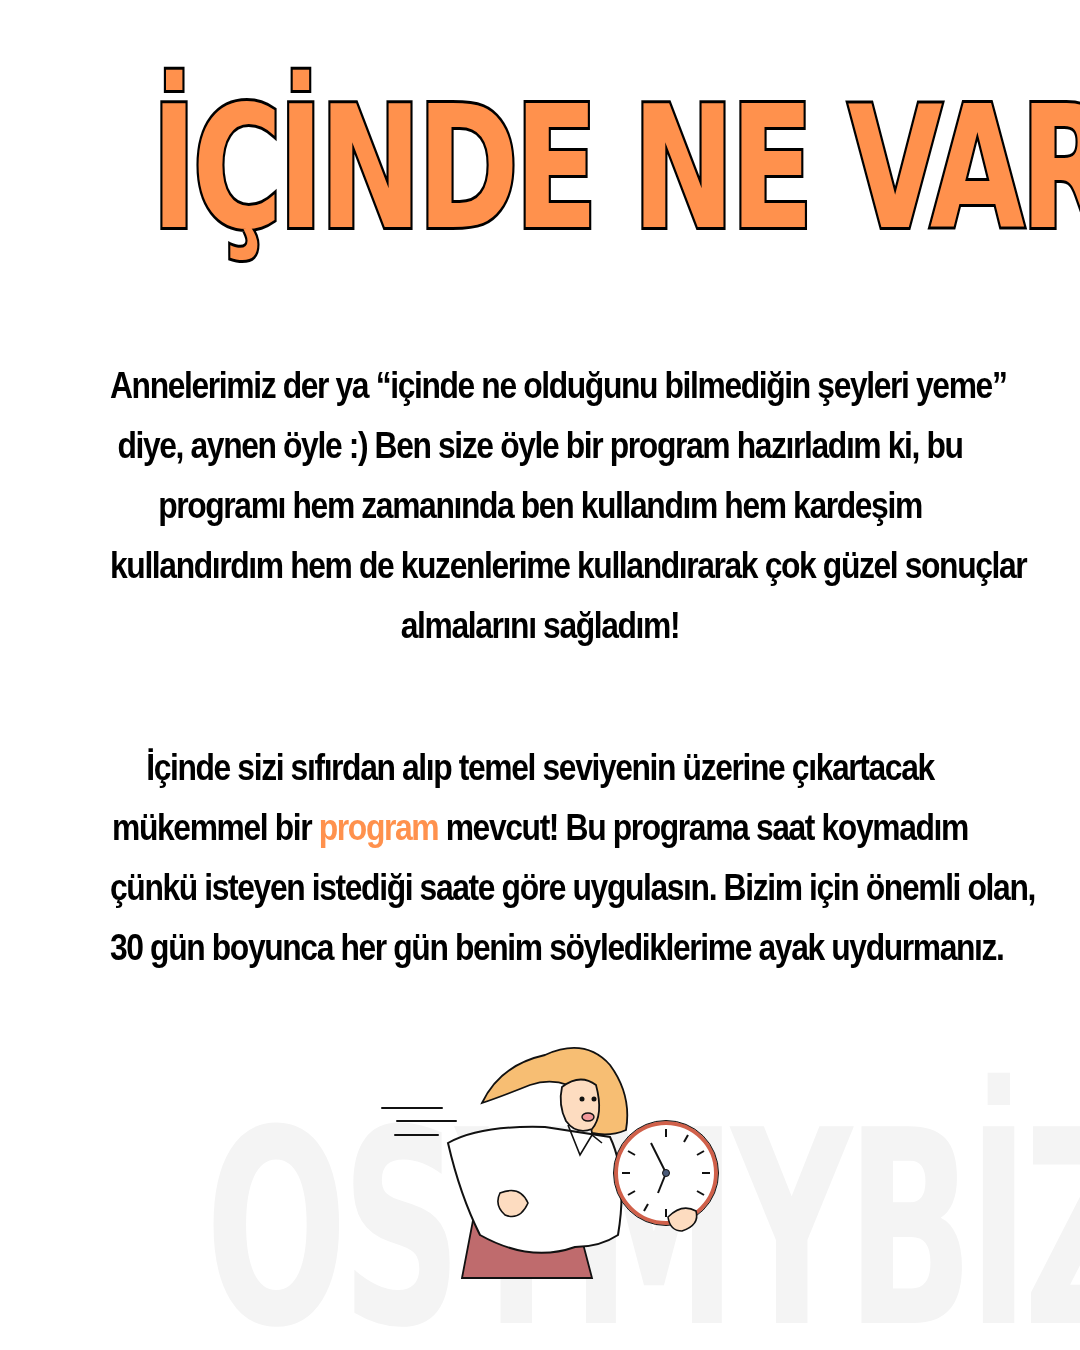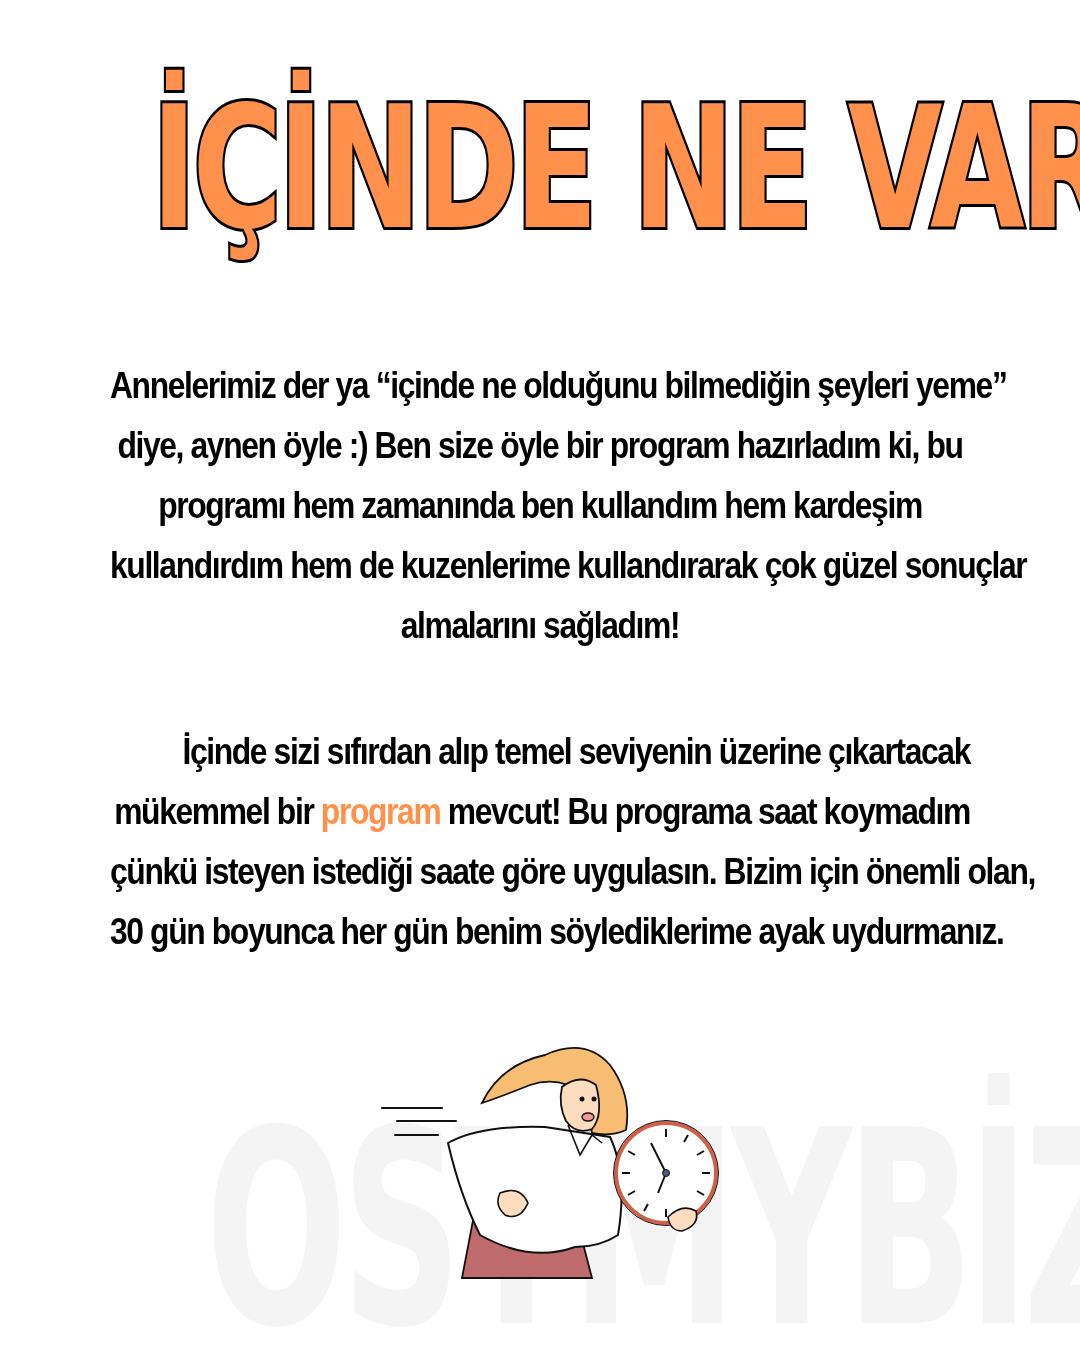--- a/index.html
+++ b/index.html
@@ -29,21 +29,21 @@
       text-align: center;
       font-family: "Liberation Sans", sans-serif;
       font-weight: 700;
       color: #000;
       font-size: 37px;
       line-height: 60px;
       letter-spacing: -1.6px;
     }
     .para .line { display: block; white-space: nowrap; transform: scaleX(0.86); transform-origin: center; }
     .p1 { top: 356px; }
-    .p2 { top: 722px; text-align: right; }
+    .p2 { top: 738px; }
     .accent { color: #FF914D; }
     .watermark {
       position: absolute; left: 0; top: 1095px; width: 1080px; height: 255px;
       text-align: center;
       font-family: "DejaVu Sans", sans-serif;
       font-weight: 900;
       font-size: 270px;
       line-height: 270px;
       color: #f4f4f4;
       letter-spacing: -10px;

